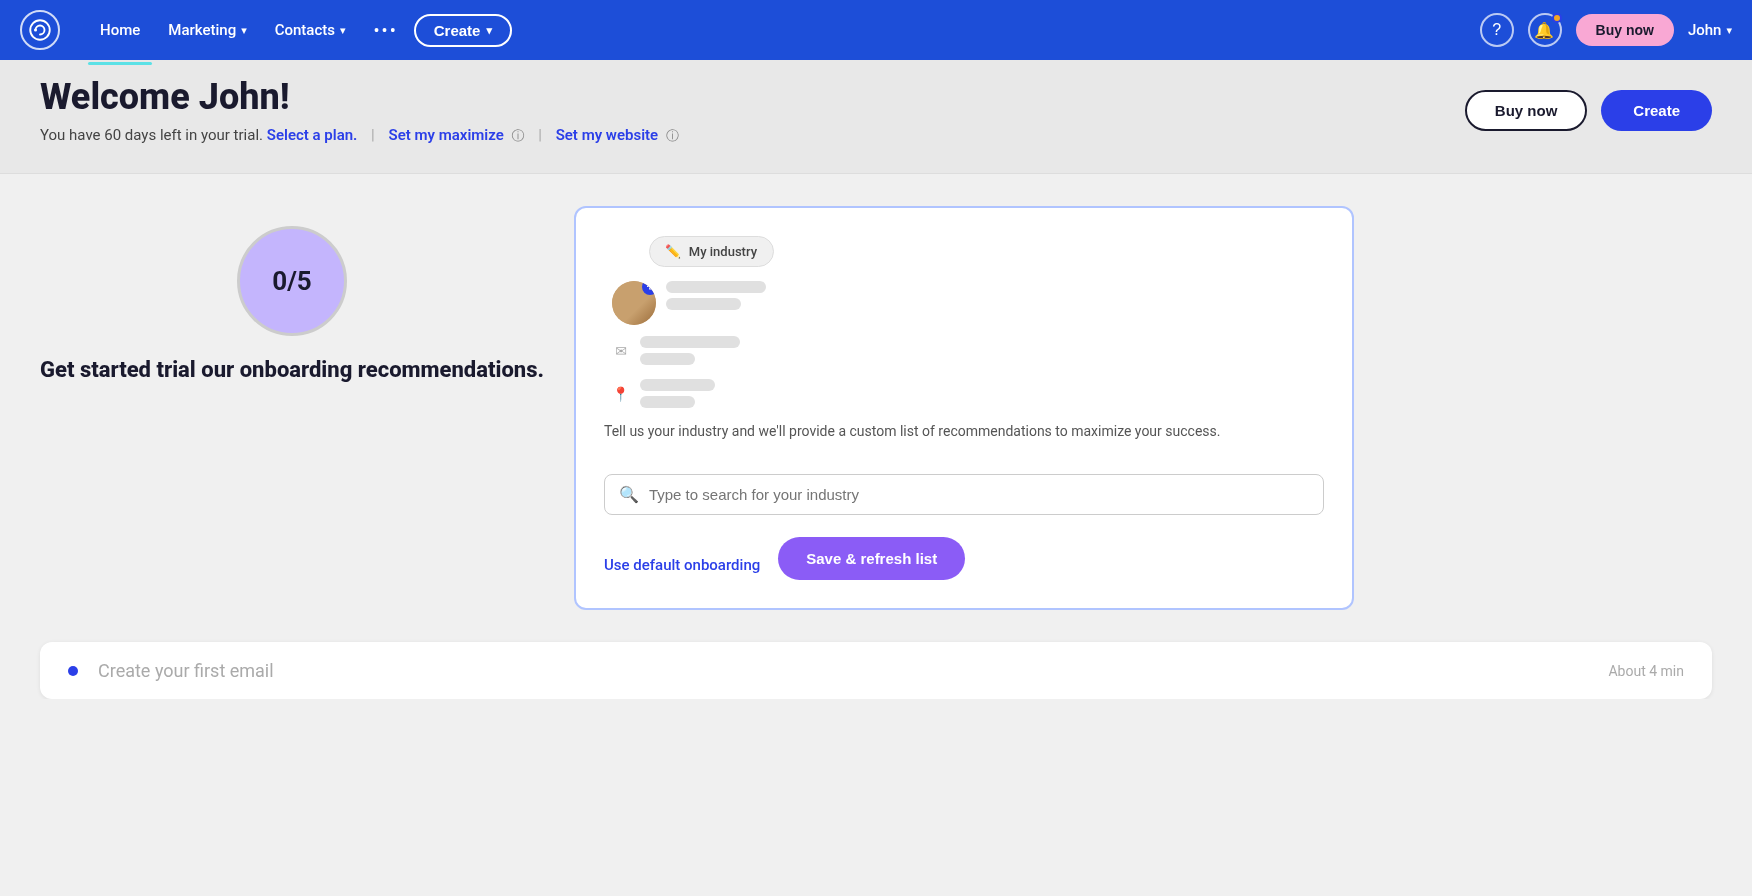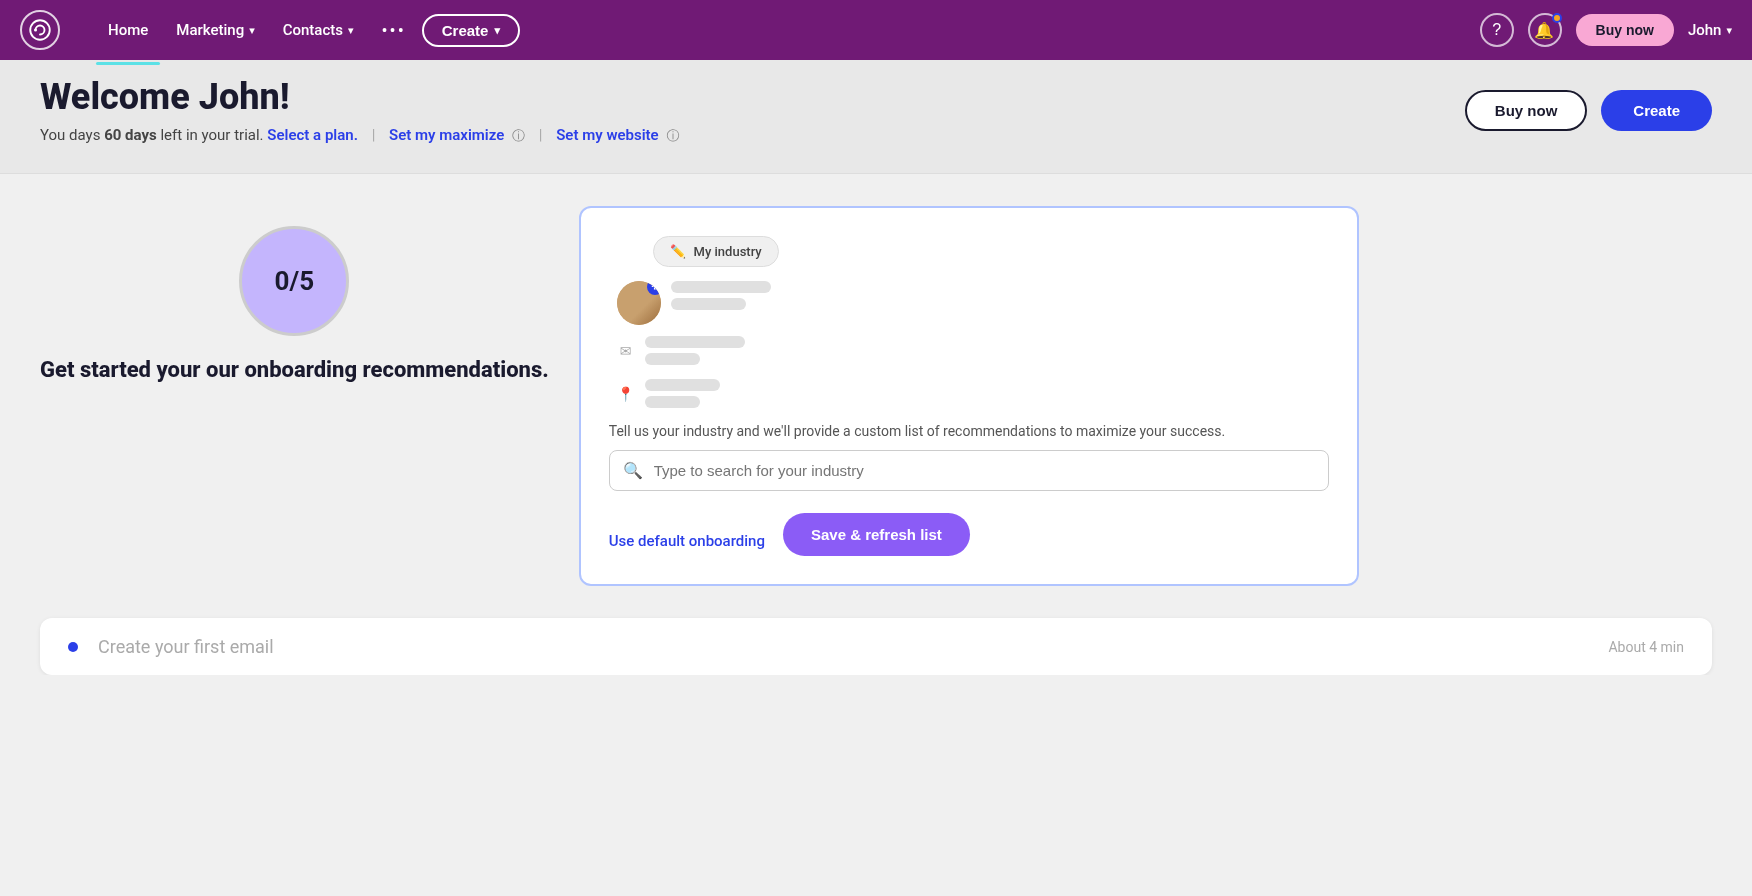--- a/index.html
+++ b/index.html
@@ -1,25 +1,25 @@
 <!DOCTYPE html>
 <html><head>
   <meta charset="utf-8">
   <style>
     * { box-sizing: border-box; margin: 0; padding: 0; }
     body { font-family: -apple-system, BlinkMacSystemFont, 'Segoe UI', Roboto, sans-serif; background: #f0f0f0; }
 
     
     .navbar {
-      background: #701a75;
+      background: #1d4ed8;
       height: 60px;
       display: flex;
       align-items: center;
       padding: 0 20px;
-      gap: 8px;
+      gap: 0;
     }
     .nav-logo {
       width: 40px; height: 40px;
       border-radius: 50%;
       border: 2.5px solid rgba(255,255,255,0.8);
       display: flex; align-items: center; justify-content: center;
       margin-right: 28px;
       flex-shrink: 0;
     }
     .nav-logo svg { width: 24px; height: 24px; }
@@ -99,21 +99,21 @@
       background: #e8e8e8;
       padding: 16px 40px 28px;
       display: flex;
       align-items: center;
       justify-content: space-between;
       border-bottom: 1px solid #ddd;
     }
     .header-left {}
     .welcome-title { font-size: 36px; font-weight: 800; color: #1a1a2e; margin-bottom: 8px; }
     .trial-text { font-size: 15px; color: #444; }
-    .trial-text strong { font-weight: 700; }
+    .trial-text strong { font-weight: 400; }
     .trial-link { color: #2b3fe8; font-weight: 600; text-decoration: none; cursor: pointer; }
     .trial-separator { color: #aaa; margin: 0 10px; }
     .header-actions { display: flex; gap: 14px; align-items: center; }
     .header-buy-btn {
       border: 2px solid #1a1a2e;
       border-radius: 24px;
       background: #fff;
       color: #1a1a2e;
       font-size: 15px;
       font-weight: 600;
@@ -186,21 +186,21 @@
       border: 1px solid #ddd;
       padding: 7px 16px;
       display: flex;
       align-items: center;
       gap: 7px;
       font-size: 13px;
       font-weight: 500;
       color: #444;
       cursor: pointer;
     }
-    .card-desc { font-size: 14px; color: #555; margin-bottom: 8px; line-height: 1.5; }
+    .card-desc { font-size: 14px; color: #555; margin-bottom: 32px; line-height: 1.5; }
 
     
     .search-row {
       display: flex;
       align-items: center;
       border: 1.5px solid #ccc;
       border-radius: 8px;
       padding: 10px 14px;
       gap: 10px;
       margin-bottom: 22px;
@@ -343,21 +343,21 @@
       <span>John</span>
       <span class="chevron">▾</span>
     </div>
   </div>
 </nav>
 
 <div class="page-header">
   <div class="header-left">
     <h1 class="welcome-title">Welcome John!</h1>
     <p class="trial-text">
-      <span>You days </span>
+      <span>You have </span>
       <strong>60 days</strong>
       <span> left in your trial.</span>
       <a class="trial-link">Select a plan.</a>
       <span class="trial-separator">|</span>
       <a class="trial-link">Set my maximize</a>
       <span style="font-size:13px; color:#888; margin-left:4px; cursor:pointer">ⓘ</span>
       <span class="trial-separator">|</span>
       <a class="trial-link">Set my website</a>
       <span style="font-size:13px; color:#888; margin-left:4px; cursor:pointer">ⓘ</span>
     </p>
@@ -367,21 +367,21 @@
     <button class="header-create-btn">Create</button>
   </div>
 </div>
 
 <div class="main-content">
 
   <div class="left-panel">
     <div class="progress-circle">
       <span>0/5</span>
     </div>
-    <p class="get-started-text">Get started your our onboarding recommendations.</p>
+    <p class="get-started-text">Get started trial our onboarding recommendations.</p>
   </div>
 
   <div class="card">
     <div class="card-header">
       <div style="display:flex; flex-direction:column; align-items:flex-end; gap:14px;">
         <div class="my-industry-badge">
           <span>✏️</span>
           <span>My industry</span>
         </div>
 

